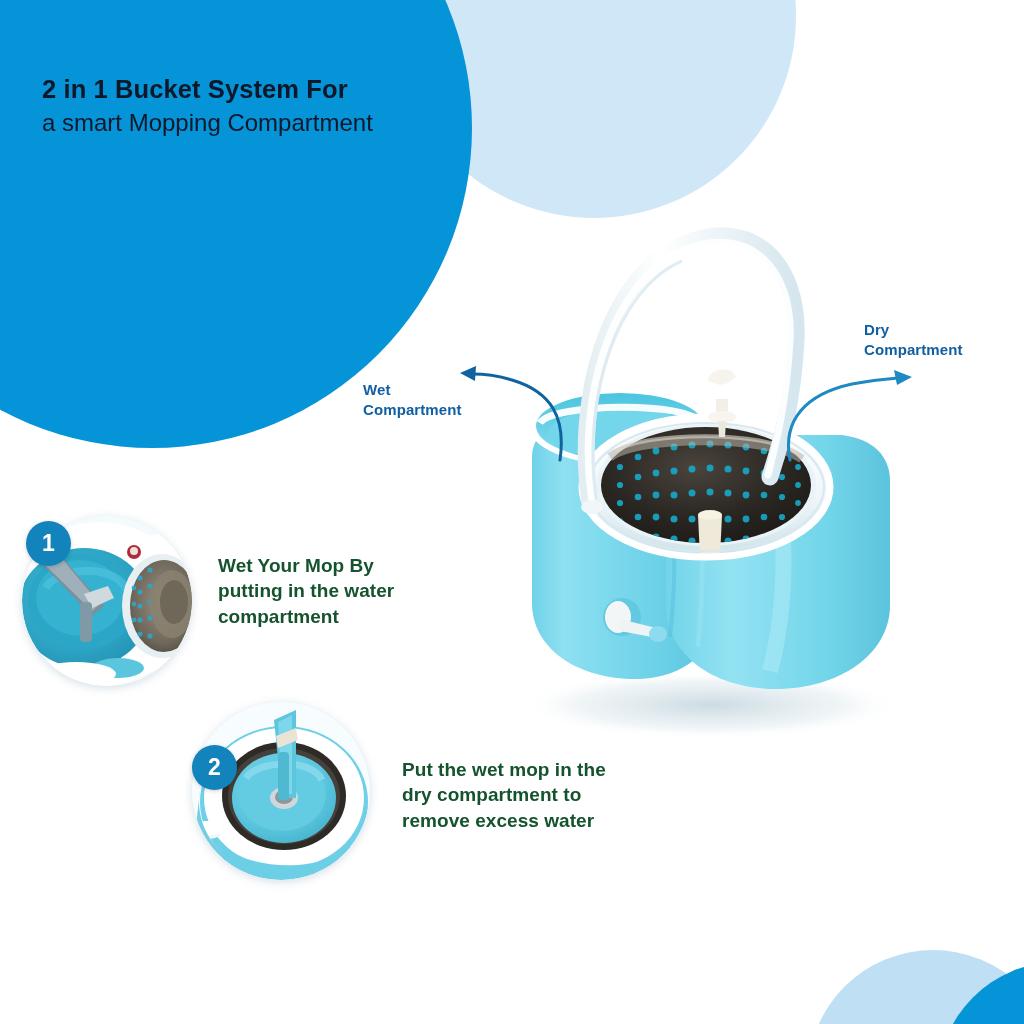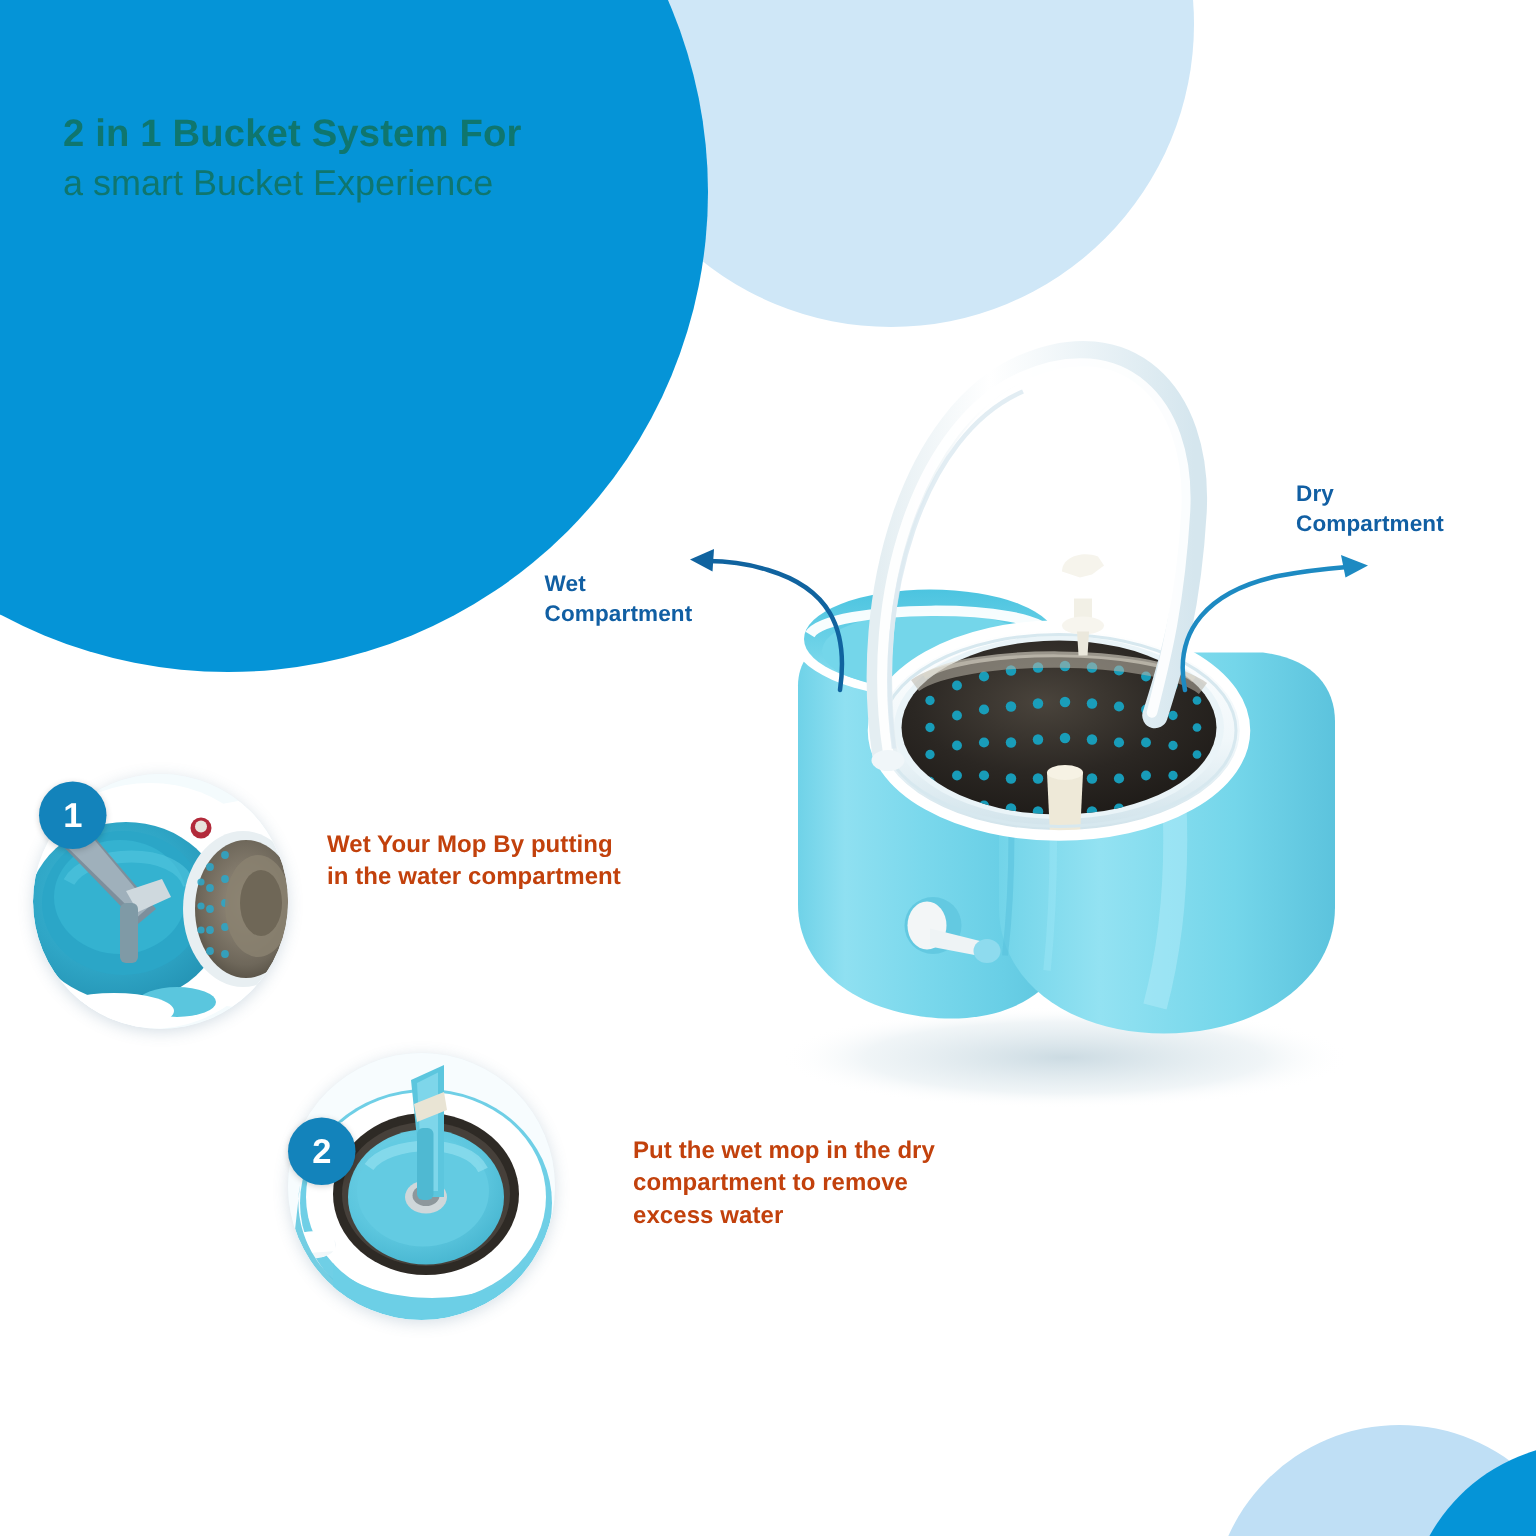--- a/index.html
+++ b/index.html
@@ -30,21 +30,21 @@
   }
   .blob-bottom-dark{
     position:absolute;left:938px;top:962px;
     width:240px;height:240px;border-radius:50%;
     background:#0594d7;
   }
 
   
   .header-text{
     position:absolute;left:42px;top:74px;width:420px;
-    color:#0f766e;
+    color:#0f172a;
   }
   .header-line1{
     font-size:25.5px;font-weight:bold;letter-spacing:.1px;
     line-height:1.22;margin:0 0 2px 0;white-space:nowrap;
   }
   .header-line2{
     font-size:24px;font-weight:400;line-height:1.3;margin:0;
   }
 
   
@@ -80,46 +80,46 @@
     border-radius:50%;
     background:#1383bb;
     color:#ffffff;
     display:flex;align-items:center;justify-content:center;
     font-weight:bold;
     box-shadow:0 1px 4px rgba(0,0,0,.18);
     z-index:5;
   }
   .step-text{
     position:absolute;
-    color:#c2410c;
+    color:#14532d;
     font-weight:bold;
-    font-size:16px;
+    font-size:19px;
     line-height:1.34;
     letter-spacing:.05px;
   }
 
   #step1 .step-photo{left:22px;top:516px;width:170px;height:170px;position:absolute;}
   #step1 .badge{left:26px;top:521px;width:45px;height:45px;font-size:23px;}
   #step1 .step-text{left:218px;top:553px;width:200px;}
 
   #step2 .step-photo{left:192px;top:702px;width:178px;height:178px;position:absolute;}
   #step2 .badge{left:192px;top:745px;width:45px;height:45px;font-size:23px;}
-  #step2 .step-text{left:422px;top:757px;width:232px;}
+  #step2 .step-text{left:402px;top:757px;width:232px;}
 </style>
 </head>
 <body>
 
 <div class="stage">
 
   <div class="blob-light-top"></div>
   <div class="blob-header"></div>
 
   <div class="header-text">
     <p class="header-line1">2 in 1 Bucket System For</p>
-    <p class="header-line2">a smart Bucket Experience</p>
+    <p class="header-line2">a smart Mopping Compartment</p>
   </div>
 
   <div class="product">
     <svg viewBox="0 0 470 560" xmlns="http://www.w3.org/2000/svg">
       <defs>
         <linearGradient id="bodyGrad" x1="0" y1="0" x2="1" y2="0">
           <stop offset="0%" stop-color="#6fd2e8"></stop>
           <stop offset="18%" stop-color="#8fe0f1"></stop>
           <stop offset="48%" stop-color="#7ad8ec"></stop>
           <stop offset="78%" stop-color="#69cfe6"></stop>

